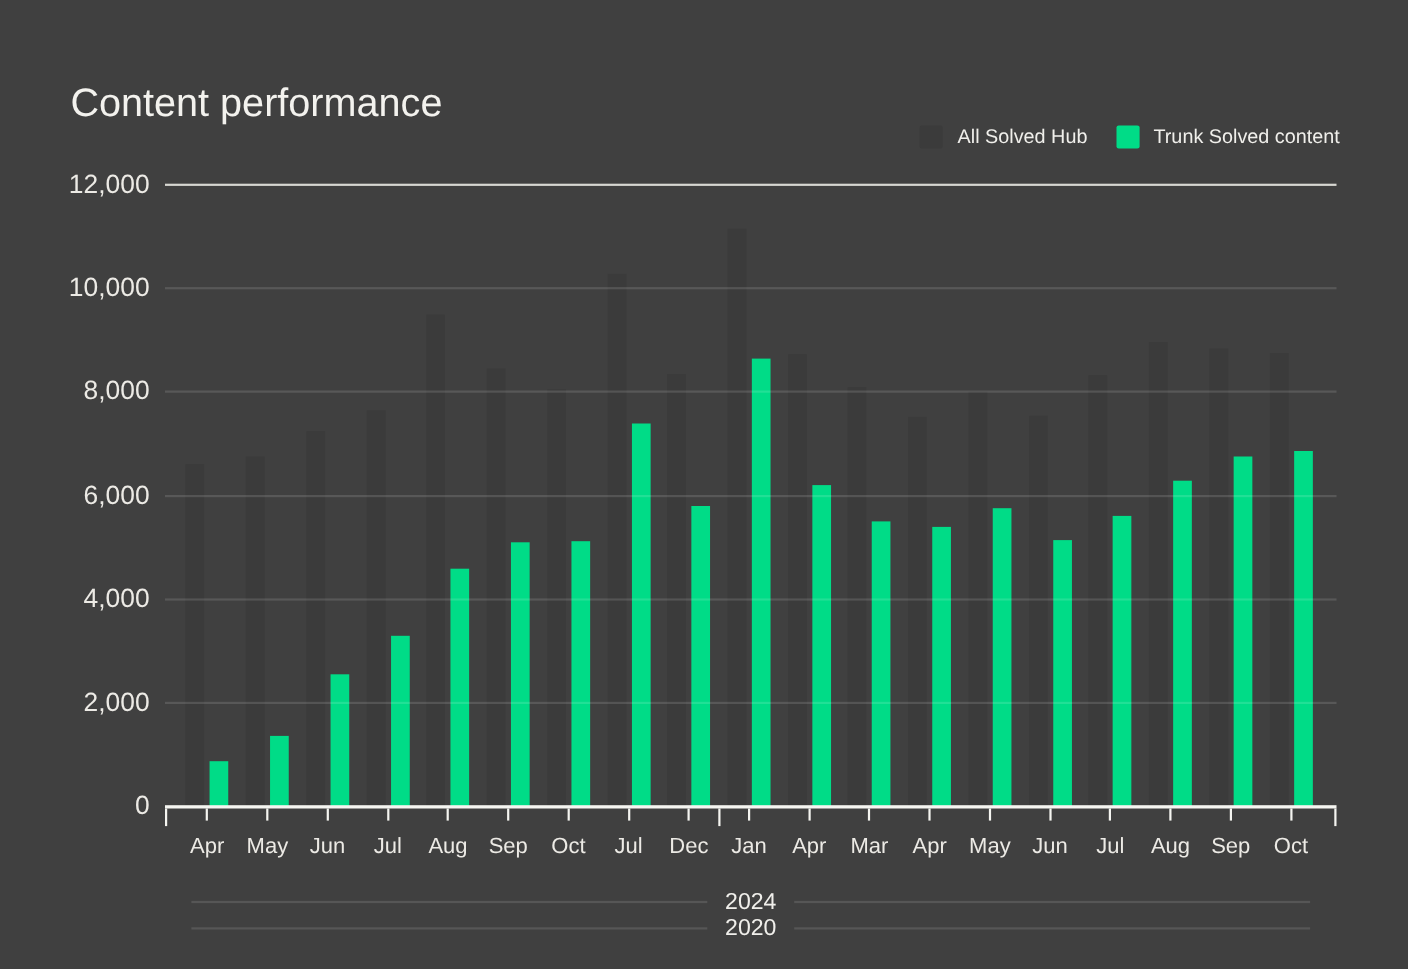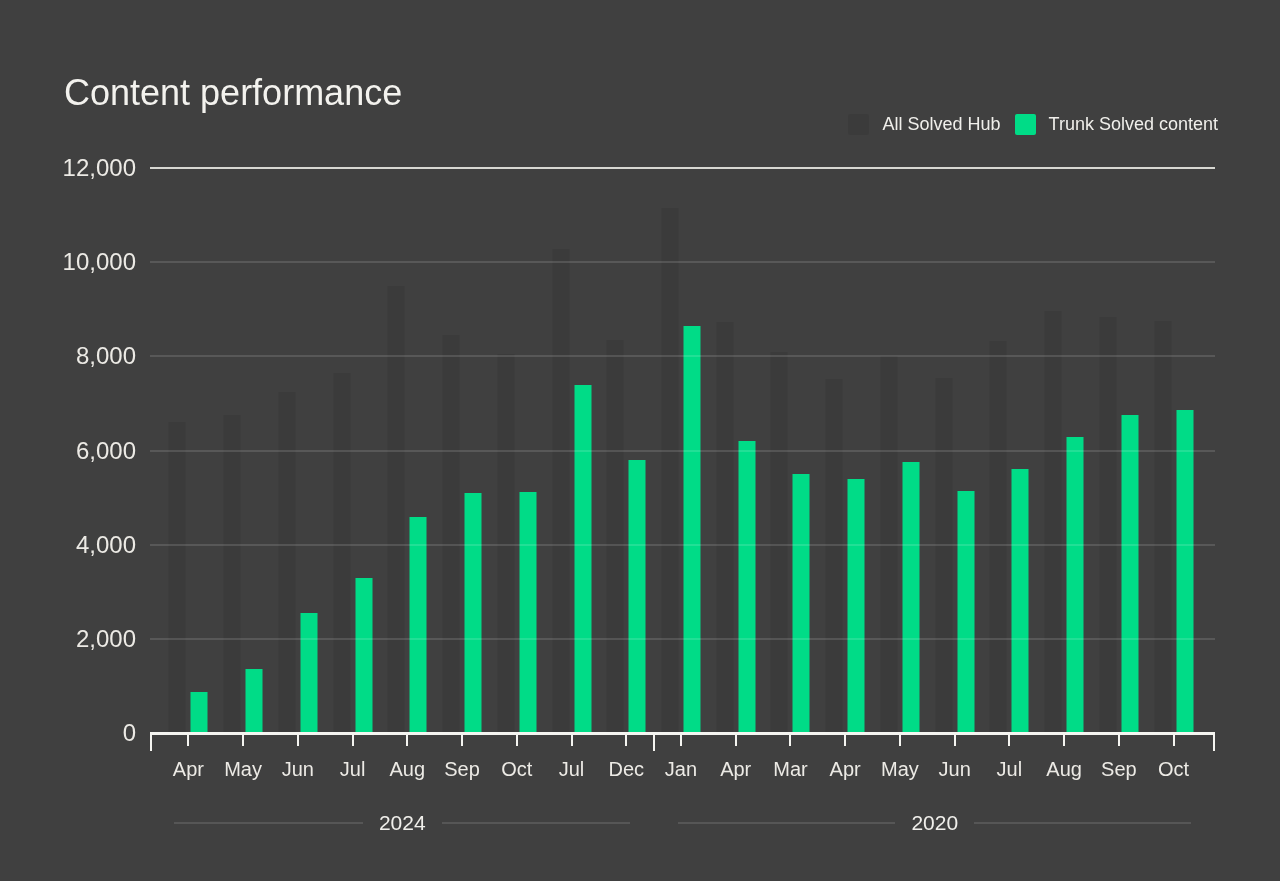--- a/index.html
+++ b/index.html
@@ -5,21 +5,21 @@
   html,body{margin:0;padding:0;background:#1a1a1a;}
   .canvas{
     position:relative;width:1280px;height:881px;background:#404040;overflow:hidden;
     font-family:"Liberation Sans","DejaVu Sans",sans-serif;
   }
   .chart-title{
     position:absolute;left:64px;top:72px;font-size:36px;font-weight:400;
     color:#f3f2ee;letter-spacing:0px;
   }
   .legend{
-    position:absolute;top:114px;right:62px;display:flex;gap:14px;align-items:center;
+    position:absolute;top:114px;right:62px;display:flex;gap:26px;align-items:center;
   }
   .legend-item{display:flex;align-items:center;gap:13px;}
   .legend-swatch{width:21px;height:21px;border-radius:2px;}
   .legend-label{font-size:18px;color:#f0efeb;}
   .plot{position:absolute;left:150px;top:168px;width:1065px;height:565px;}
   .top-border{position:absolute;left:0;right:0;top:-1px;height:2px;background:#d7d7d2;z-index:0;}
   .gridline{position:absolute;left:0;right:0;height:2px;background:rgba(255,255,255,0.13);z-index:2;}
   .x-axis-line{position:absolute;left:0;right:0;bottom:-2px;height:3px;background:#f5f5f1;z-index:4;}
   .slots{position:absolute;top:0;bottom:0;left:11px;right:14px;display:flex;}
   .slot{flex:1 1 0;position:relative;height:100%;}
@@ -38,21 +38,21 @@
     position:absolute;top:100%;margin-top:2px;width:2px;height:16px;
     background:#f5f5f1;z-index:5;
   }
   .x-labels{
     position:absolute;left:161px;top:758px;width:1040px;display:flex;
   }
   .x-tick-label{
     flex:1 1 0;text-align:center;font-size:20px;color:#eceae5;
   }
   .year-row{
-    position:absolute;left:150px;top:808px;width:1065px;height:30px;display:flex;
+    position:absolute;left:150px;top:808px;width:1065px;height:30px;display:flex;flex-direction:column;
   }
   .year-section{
     display:flex;align-items:center;gap:16px;padding:0 24px;box-sizing:border-box;
   }
   .year-line{flex:1 1 auto;height:2px;background:#565656;}
   .year-label{font-size:21px;color:#f0efeb;flex:0 0 auto;}
   .y-labels{position:absolute;left:36px;top:168px;width:100px;height:565px;}
   .y-tick-label{
     position:absolute;right:0;width:100px;text-align:right;font-size:24px;
     color:#eceae5;line-height:26px;height:26px;

